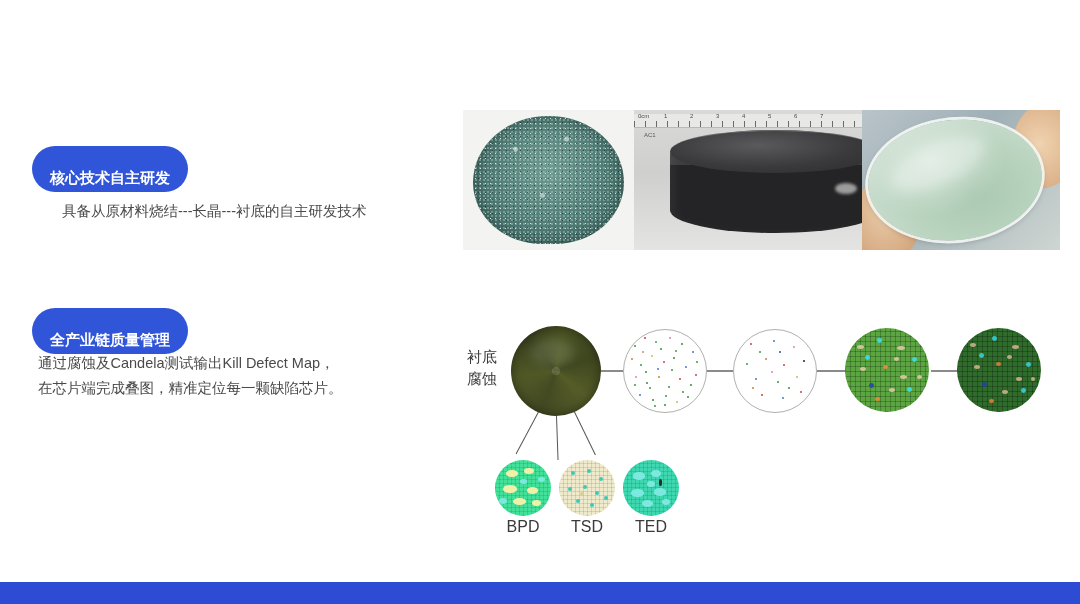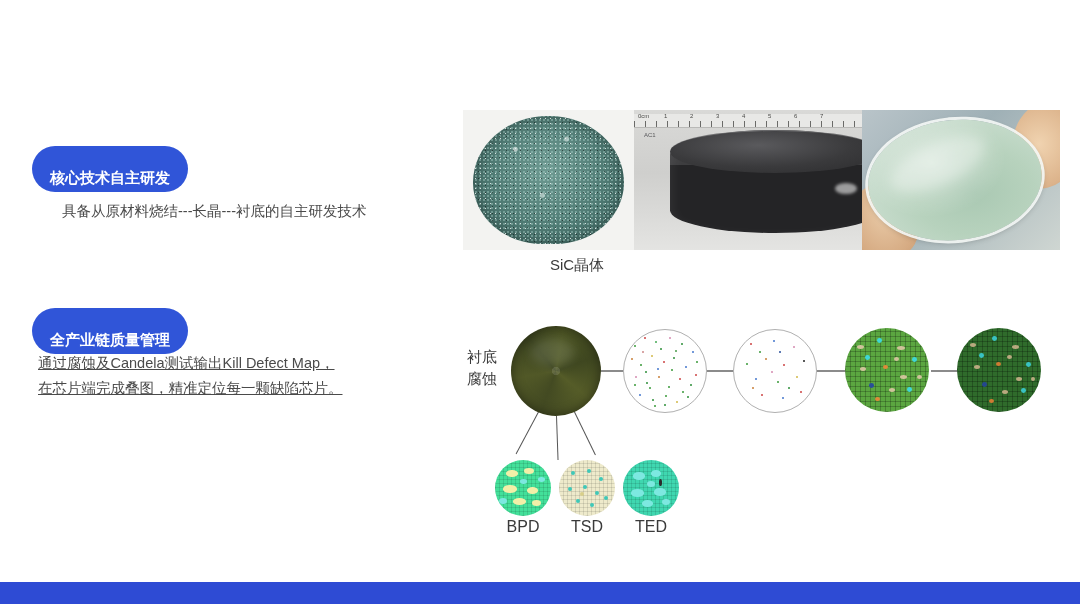--- a/index.html
+++ b/index.html
@@ -45,21 +45,21 @@
     line-height:1.15;
   }
   .pill-1{left:32px;top:90px;}
   .pill-2{left:32px;top:252px;}
   .body-text{
     position:absolute;
     color:#4a4a4a;font-size:14.5px;line-height:25px;
     white-space:pre-line;
   }
   .body-1{left:38px;top:143px;margin-left:24px;}
-  .body-2{left:38px;top:295px;text-decoration:underline;}
+  .body-2{left:38px;top:295px;}
 
   
   .photos{
     position:absolute;left:463px;top:110px;
     width:597px;height:140px;
     display:flex;
   }
   .photo{position:relative;overflow:hidden;height:140px;}
   .p1{width:171px;}
   .p2{width:228px;}
@@ -272,21 +272,20 @@
       <div class="wf-hand-r"></div>
       <div class="wf-hand-l"></div>
       <div class="wf-disc">
         <div class="wf-sheen"></div>
       </div>
     </div>
 
   </div>
 
   <div class="captions">
-    <div class="cap c2">SiC晶体</div>
   </div>
 
   <div class="flow">
 
     <div class="flow-label">衬底
 腐蚀</div>
 
     <div class="conn" style="left:146px;top:52px;width:22px;"></div>
     <div class="conn" style="left:252px;top:52px;width:26px;"></div>
     <div class="conn" style="left:362px;top:52px;width:28px;"></div>

